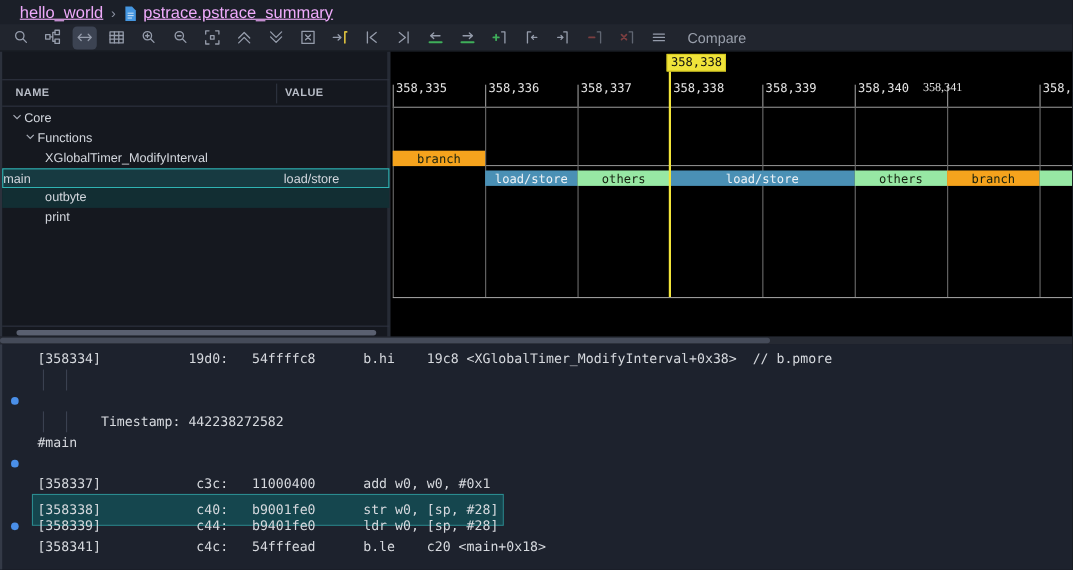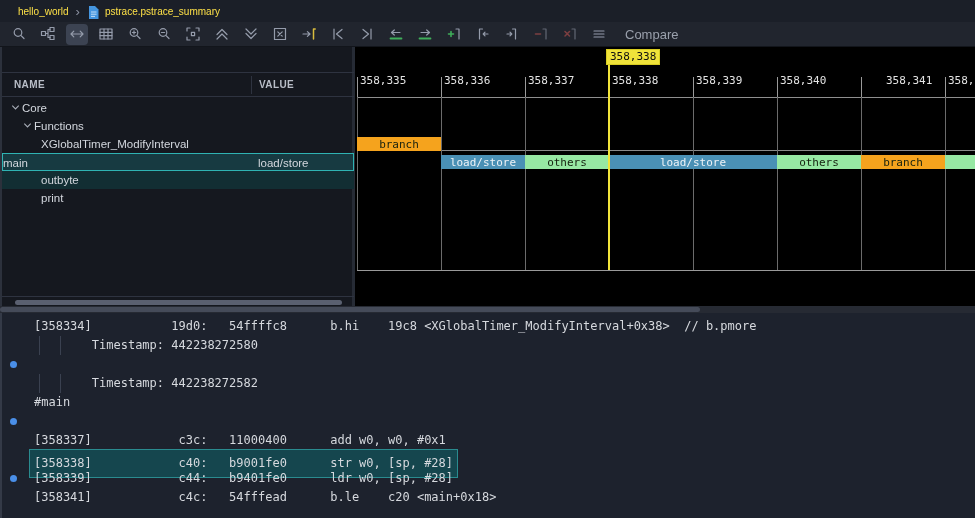--- a/index.html
+++ b/index.html
@@ -2,21 +2,21 @@
 <html><head>
 <meta charset="utf-8">
 <style>
   html,body{margin:0;padding:0;background:#14161c;}
   .app{position:relative;width:975px;height:518px;overflow:hidden;
        font-family:"Liberation Sans",sans-serif;background:#1e222b;}
 
   
   .crumbbar{position:absolute;left:0;top:0;width:975px;height:22px;background:#1b1f28;
             display:flex;align-items:center;padding-left:18px;box-sizing:border-box;}
-  .crumb{color:#fde047;font-size:10px;}
+  .crumb{color:#f0abfc;font-size:15px;text-decoration:underline;}
   .crumb-sep{color:#8a90a0;font-size:13px;margin:0 7px;}
   .fileicon{display:inline-flex;margin-right:5px;transform:translateY(1px);}
 
   
   .toolbar{position:absolute;left:0;top:22px;width:975px;height:25px;background:#21252e;
            display:flex;align-items:center;padding-left:8px;box-sizing:border-box;
            border-bottom:1px solid #12151b;}
   .tb-btn{width:22px;height:21px;margin-right:7px;border:none;background:transparent;border-radius:4px;
           display:flex;align-items:center;justify-content:center;padding:0;cursor:pointer;}
   .tb-btn.active{background:#3c4352;}
@@ -259,21 +259,21 @@
         <div class="tickmark" style="left: 254px; top: 30px; height: 20px;"></div>
         <div class="ticklabel" style="left: 257px;">358,338</div>
         <div class="gridv" style="left: 338px; top: 50px; height: 173px;"></div>
         <div class="tickmark" style="left: 338px; top: 30px; height: 20px;"></div>
         <div class="ticklabel" style="left: 341px;">358,339</div>
         <div class="gridv" style="left: 422px; top: 50px; height: 173px;"></div>
         <div class="tickmark" style="left: 422px; top: 30px; height: 20px;"></div>
         <div class="ticklabel" style="left: 425px;">358,340</div>
         <div class="gridv" style="left: 506px; top: 50px; height: 173px;"></div>
         <div class="tickmark" style="left: 506px; top: 30px; height: 20px;"></div>
-        <div class="ticklabel" style="left: 531px;">358,341</div>
+        <div class="ticklabel" style="left: 484px; font-family: Liberation Serif, serif;">358,341</div>
         <div class="gridv" style="left: 590px; top: 50px; height: 173px;"></div>
         <div class="tickmark" style="left: 590px; top: 30px; height: 20px;"></div>
         <div class="ticklabel" style="left: 593px;">358,3</div>
         <div class="seg" style="left: 2px; top: 90px; width: 84px; background: rgb(245, 163, 29); color: rgb(21, 32, 15);">branch</div>
         <div class="seg" style="left: 86px; top: 108px; width: 84px; background: rgb(74, 144, 181); color: rgb(238, 243, 247);">load/store</div>
         <div class="seg" style="left: 170px; top: 108px; width: 84px; background: rgb(151, 232, 164); color: rgb(21, 32, 15);">others</div>
         <div class="seg" style="left: 254px; top: 108px; width: 168px; background: rgb(74, 144, 181); color: rgb(238, 243, 247);">load/store</div>
         <div class="seg" style="left: 422px; top: 108px; width: 84px; background: rgb(151, 232, 164); color: rgb(21, 32, 15);">others</div>
         <div class="seg" style="left: 506px; top: 108px; width: 84px; background: rgb(245, 163, 29); color: rgb(21, 32, 15);">branch</div>
         <div class="seg" style="left: 590px; top: 108px; width: 30px; background: rgb(151, 232, 164); color: rgb(21, 32, 15);"></div>
@@ -281,21 +281,21 @@
         <div class="cursorlabel">358,338</div>
       </div>
   </div>
 
   <div class="splitter">
     <div class="thumb"></div>
   </div>
 
   <div class="disasm" id="disasm">
       <div class="dline"><span>[358334]           19d0:   54ffffc8      b.hi    19c8 &lt;XGlobalTimer_ModifyInterval+0x38&gt;  // b.pmore</span></div>
-      <div class="dline"><span class="guide" style="left: 37px;"></span><span class="guide" style="left: 58px;"></span><span>        Timestamp: 442238272580</span></div>
+      <div class="dline"><span class="guide" style="left: 37px;"></span><span class="guide" style="left: 58px;"></span></div>
       <div class="dline"><span class="dot"></span></div>
       <div class="dline"><span class="guide" style="left: 37px;"></span><span class="guide" style="left: 58px;"></span><span>        Timestamp: 442238272582</span></div>
       <div class="dline"><span>#main</span></div>
       <div class="dline"><span class="dot"></span></div>
       <div class="dline"><span>[358337]            c3c:   11000400      add w0, w0, #0x1</span></div>
       <div class="dline"><span class="hl">[358338]            c40:   b9001fe0      str w0, [sp, #28]</span></div>
       <div class="dline"><span class="dot"></span><span>[358339]            c44:   b9401fe0      ldr w0, [sp, #28]</span></div>
       <div class="dline"><span>[358341]            c4c:   54fffead      b.le    c20 &lt;main+0x18&gt;</span></div>
     </div>
 

